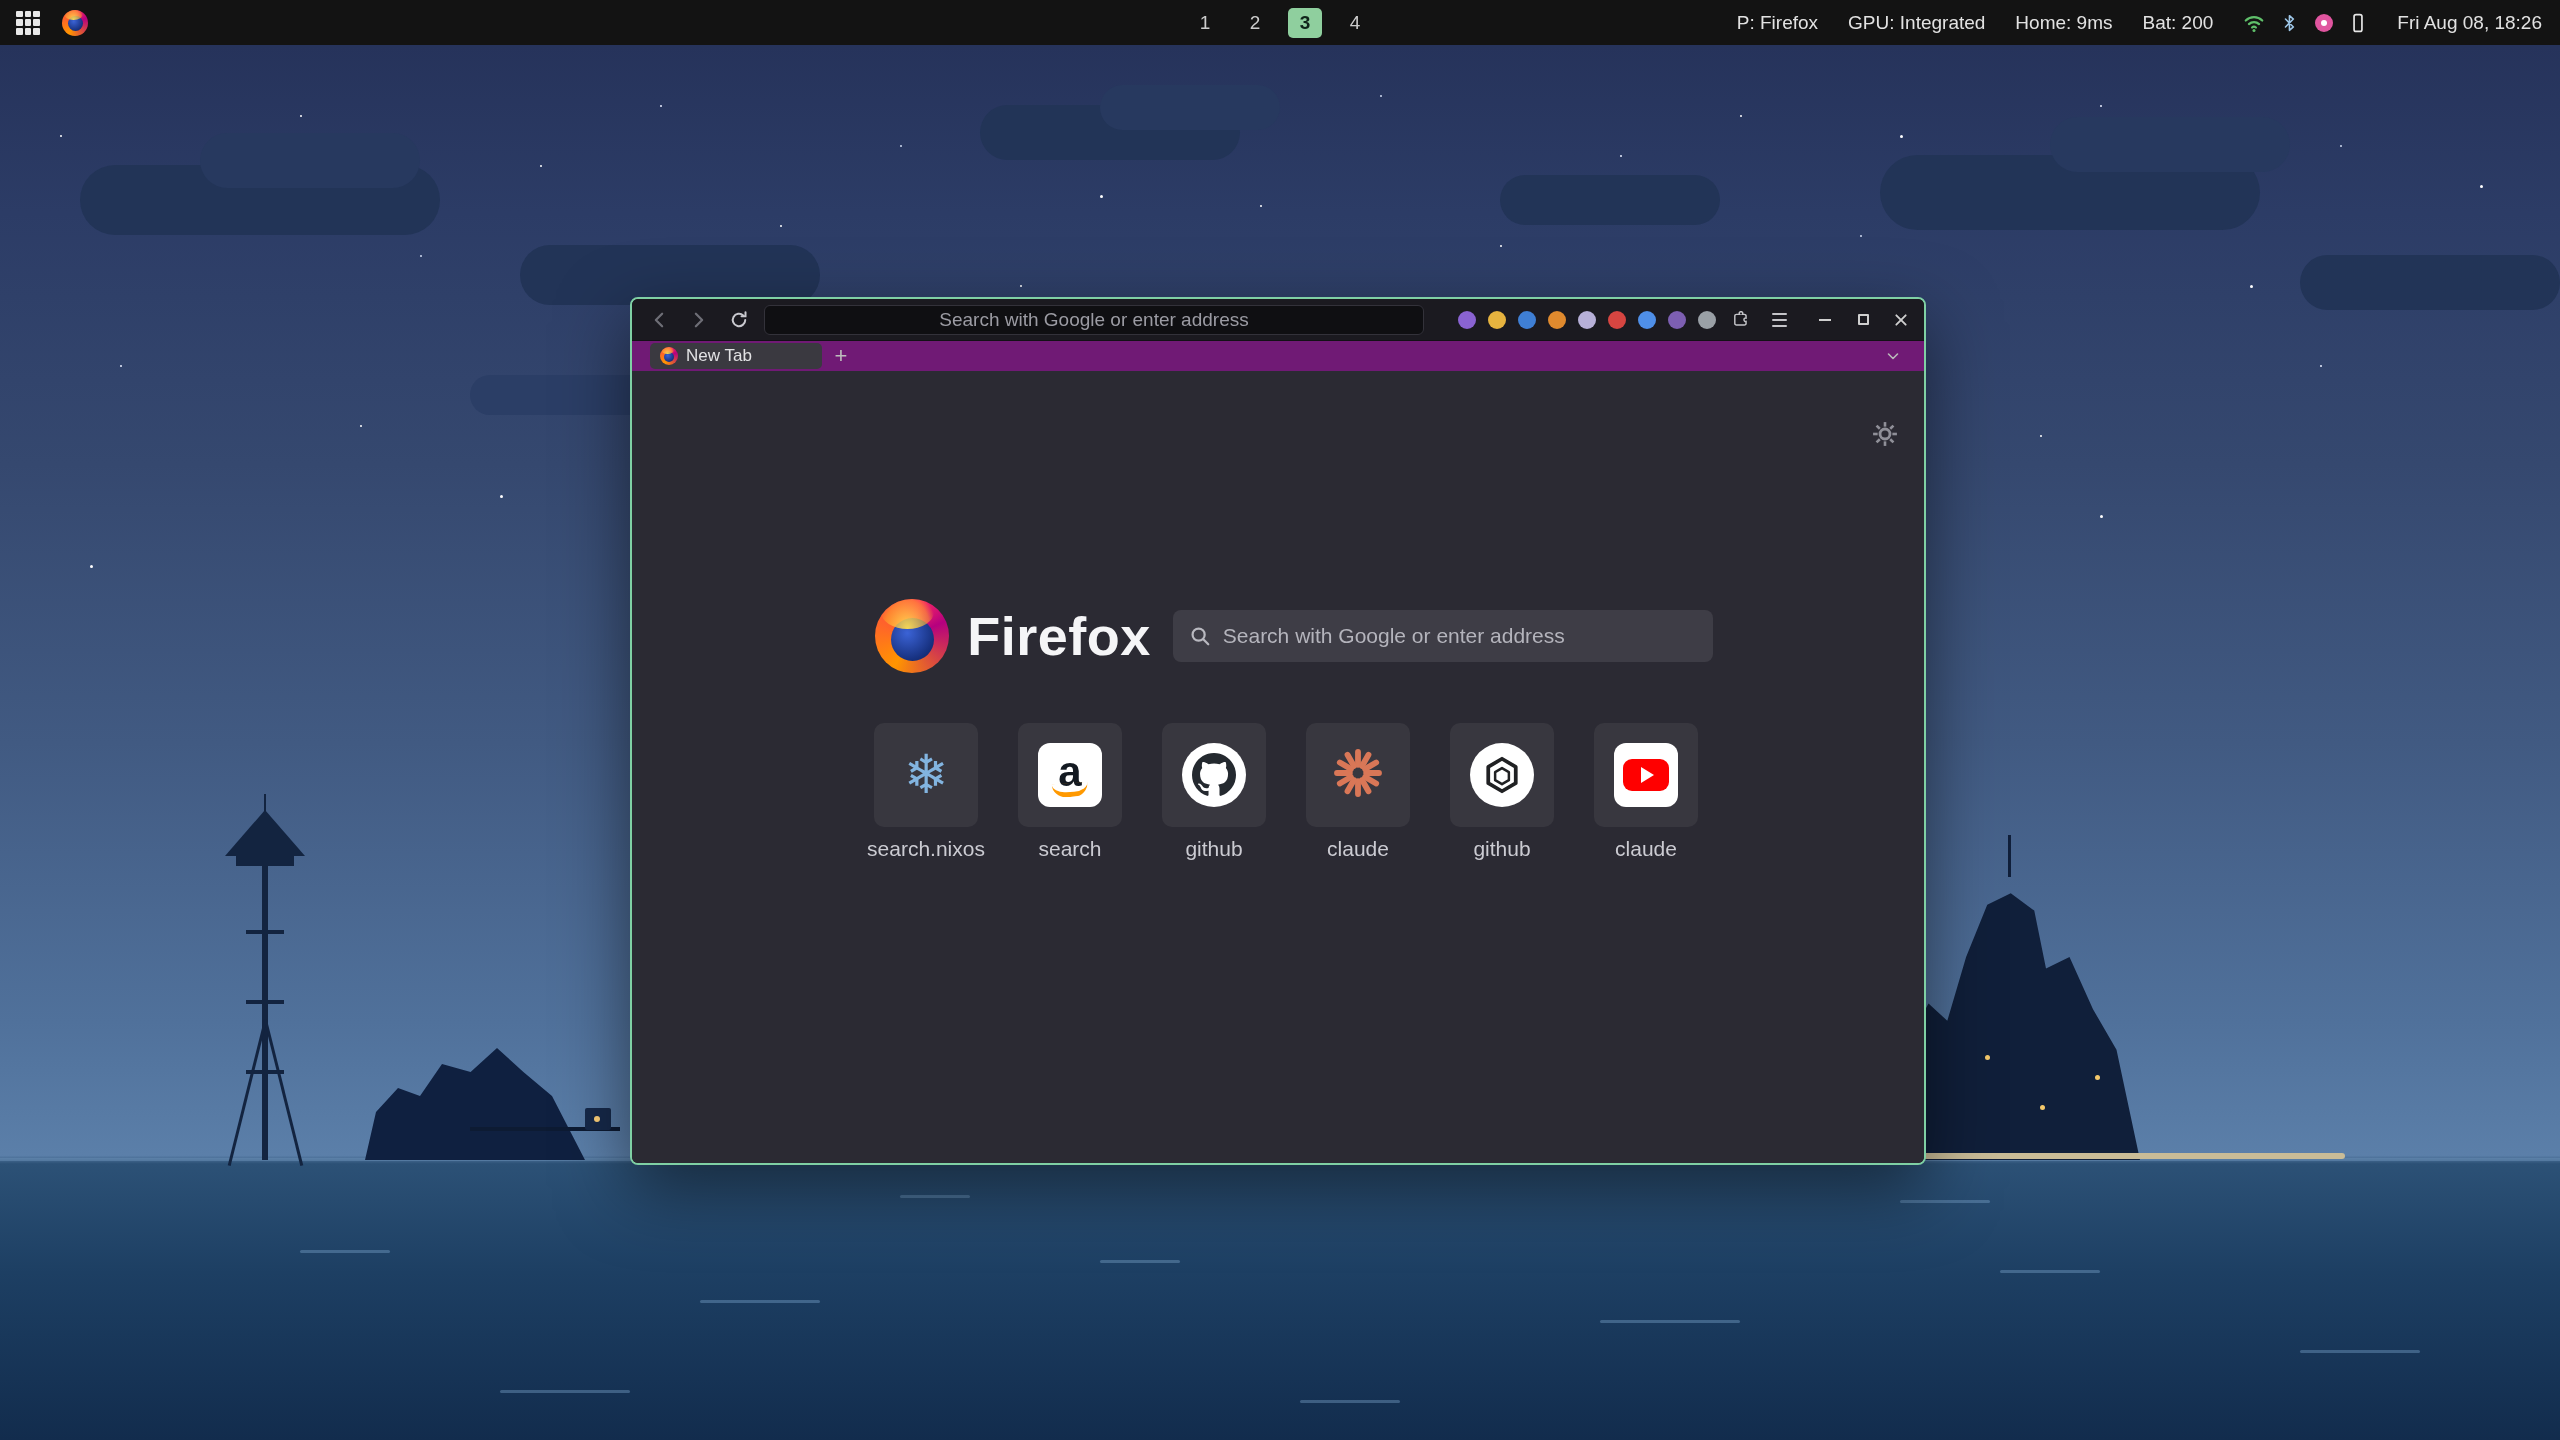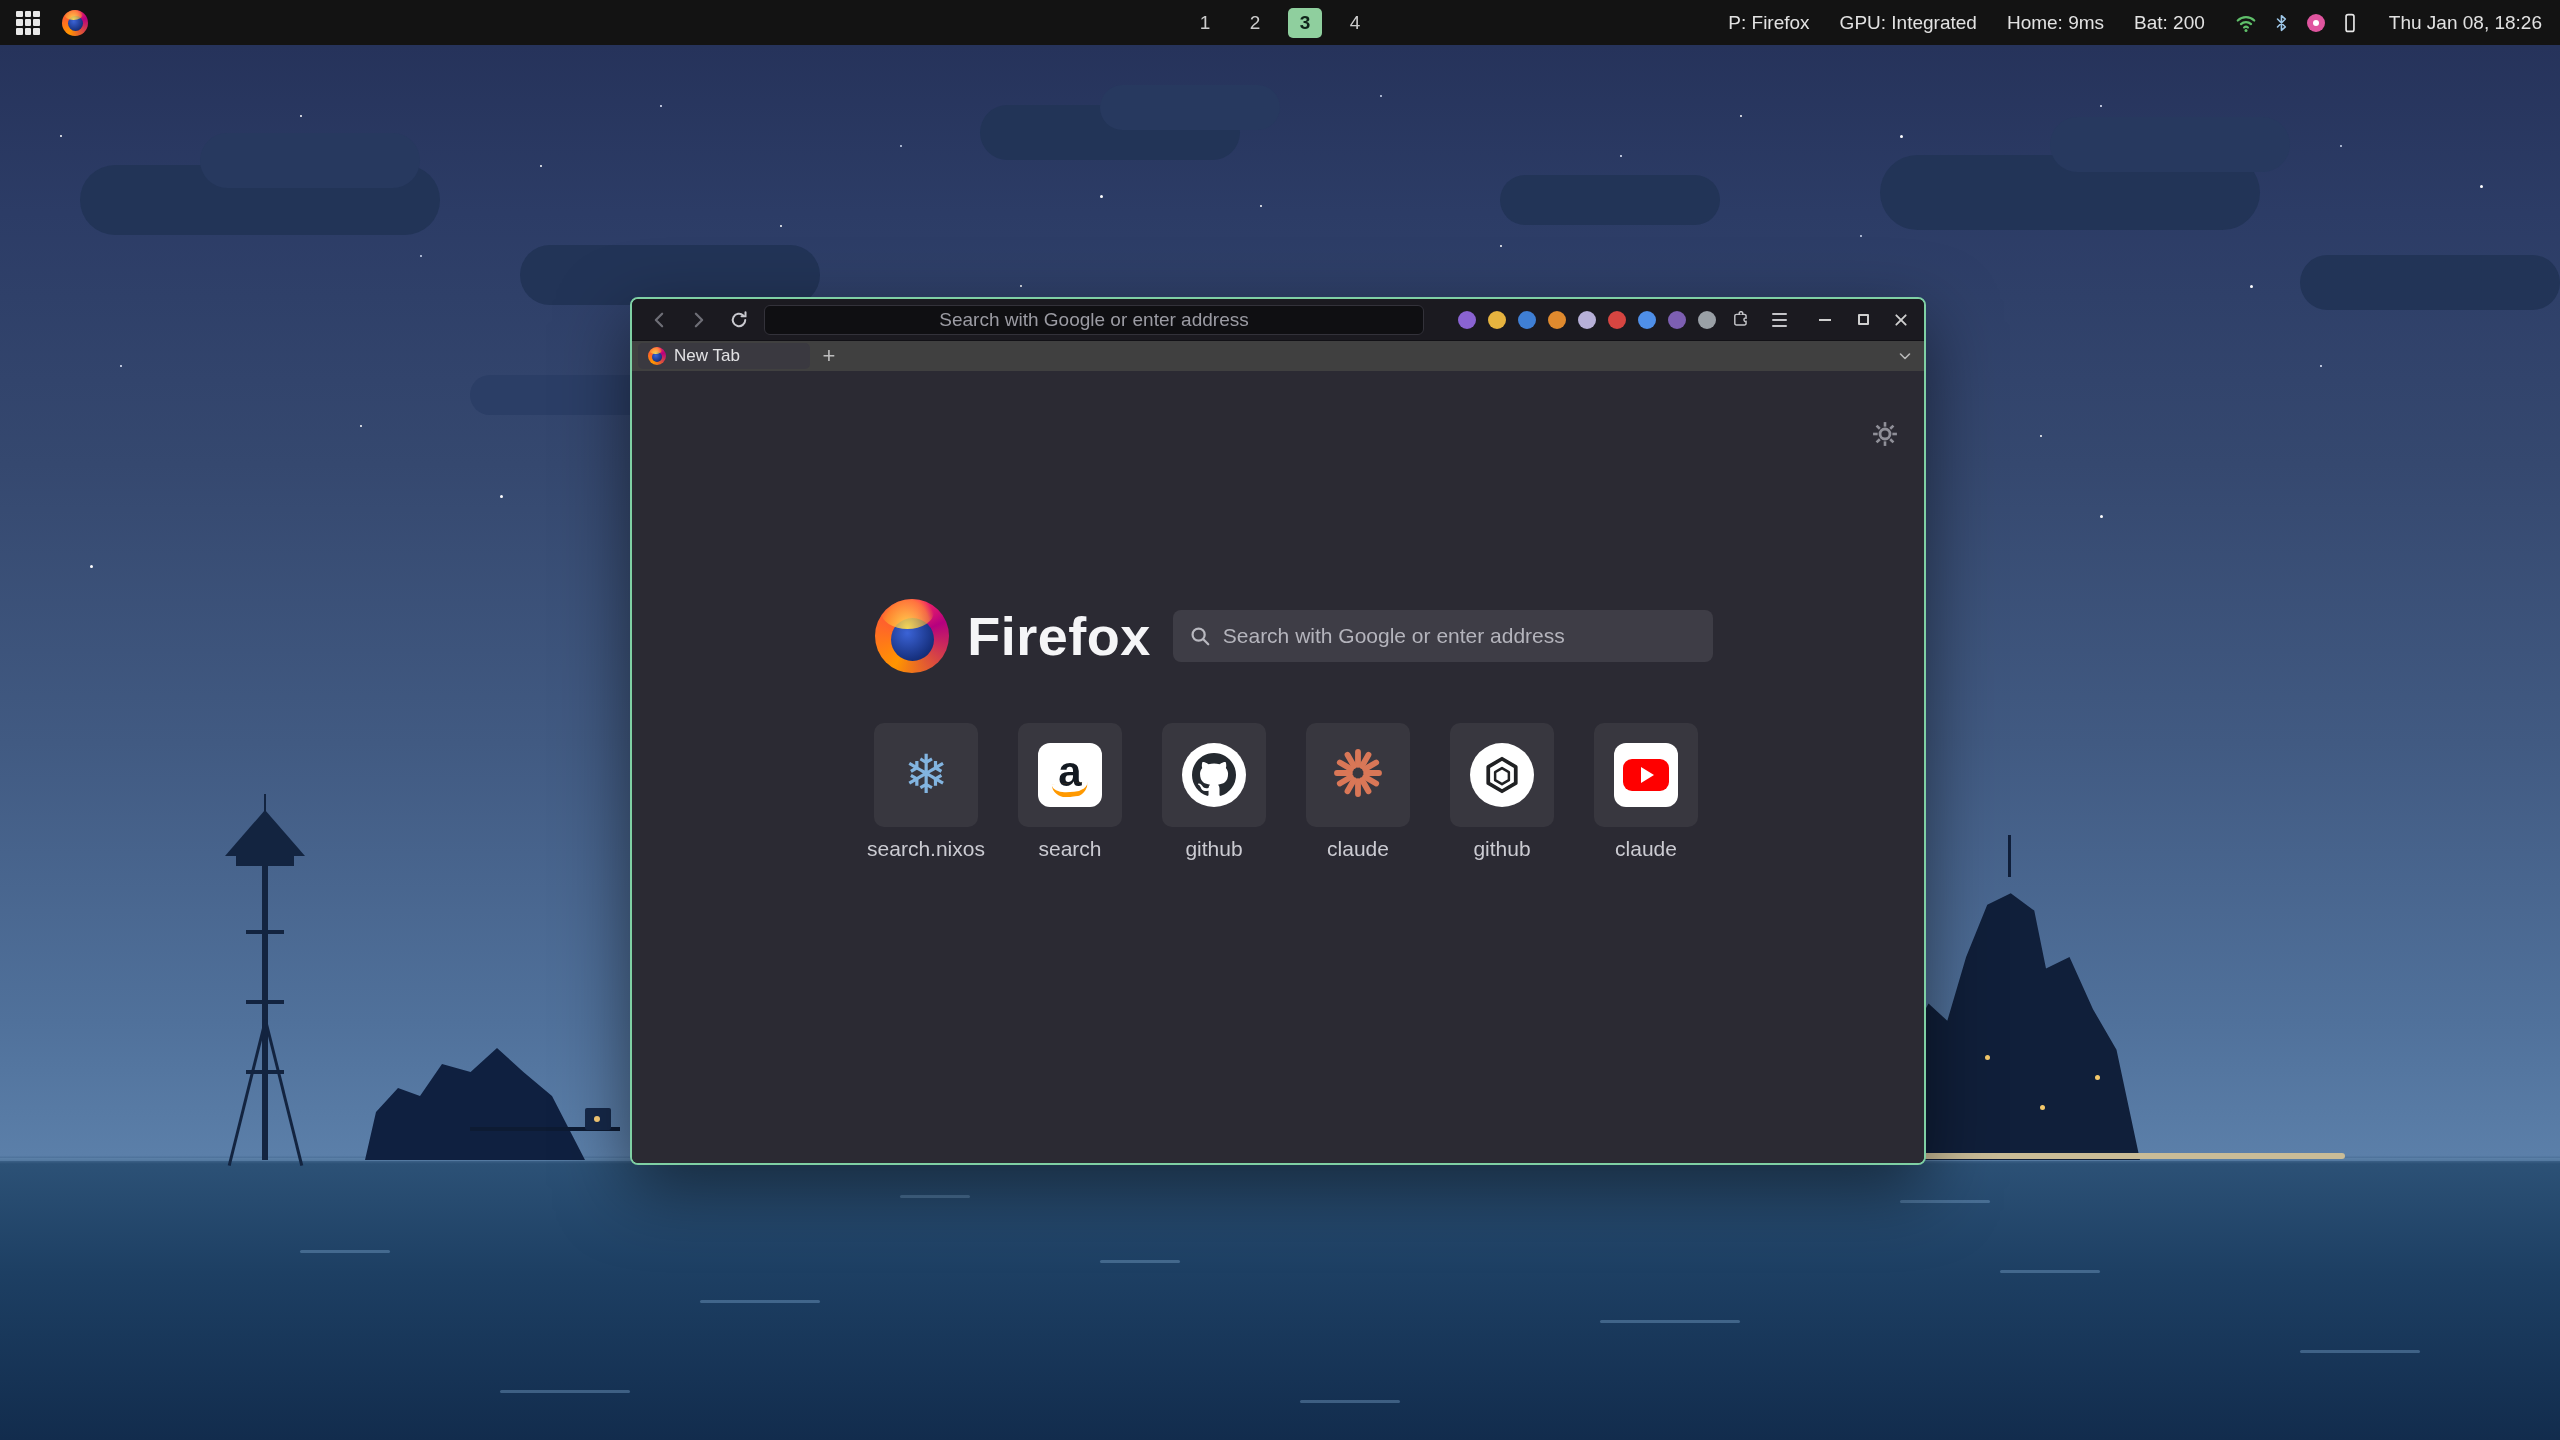--- a/index.html
+++ b/index.html
@@ -120,21 +120,21 @@
   .ext-dot { width:18px; height:18px; border-radius:50%; cursor:pointer; }
   .chrome-ic { color:#c4c4c8; display:flex; align-items:center; justify-content:center;
                width:26px; height:26px; cursor:pointer; }
   .hamburger { display:flex; flex-direction:column; gap:4px; }
   .hamburger i { width:15px; height:2px; background:#c4c4c8; border-radius:1px; display:block; }
   .winctl { display:flex; align-items:center; gap:16px; margin-left:10px; }
   .wc { width:22px; height:22px; display:flex; align-items:center; justify-content:center; cursor:pointer; color:#cfcfcf; }
   .wc-min i { width:12px; height:2px; background:#cfcfcf; display:block; }
   .wc-max i { width:11px; height:11px; border:2px solid #cfcfcf; display:block; border-radius:1px; }
 
-  .tabbar { height:30px; flex:0 0 30px; background:#404040; display:flex; align-items:center; padding:0 6px;justify-content:flex-end; }
+  .tabbar { height:30px; flex:0 0 30px; background:#701a75; display:flex; align-items:center; padding:0 18px;justify-content:flex-end; }
   .tab { width:172px; height:26px; background:#3a3940; border-radius:5px; display:flex; align-items:center;
          gap:8px; padding:0 10px; color:#e2e2e4; font-size:17px; cursor:pointer; }
   .newtab-btn { width:26px; height:26px; margin-left:6px; display:flex; align-items:center; justify-content:center;
                 color:#bdbdbd; font-size:22px; cursor:pointer; border-radius:4px; }
   .newtab-btn::before { content:"+"; }
   .tab-chevron { margin-left:auto; color:#b9b9b9; width:26px; height:26px; display:flex; align-items:center; justify-content:center; cursor:pointer; }
 
   .content { flex:1; background:#2b2a33; position:relative; }
   .gear { position:absolute; top:50px; right:26px; color:#8f8f98; cursor:pointer; }
 
@@ -213,21 +213,21 @@
             <path d="M4 4.5 L11 11.5 L7.5 14.5 L7.5 1.5 L11 4.5 L4 11.5"></path>
           </svg>
         </span>
         <span class="dot-pink" style="background: rgb(224, 85, 159);"></span>
         <span style="color: rgb(230, 230, 230);">
           <svg width="18" height="22" viewBox="0 0 16 18" fill="none" stroke="currentColor" stroke-width="1.5">
             <rect x="4.5" y="1.5" width="7" height="15" rx="1.8"></rect>
           </svg>
         </span>
       </div>
-      <span class="tb-mod">Thu Jan 08, 18:26</span>
+      <span class="tb-mod">Fri Aug 08, 18:26</span>
     </div>
   </div>
 
   <div class="wallpaper">
     <div class="stars-a"></div>
     <div class="stars-b"></div>
     <div class="cloud c1"></div>
       <div class="cloud c2"></div>
     <div class="cloud c3"></div>
       <div class="cloud c4"></div>

